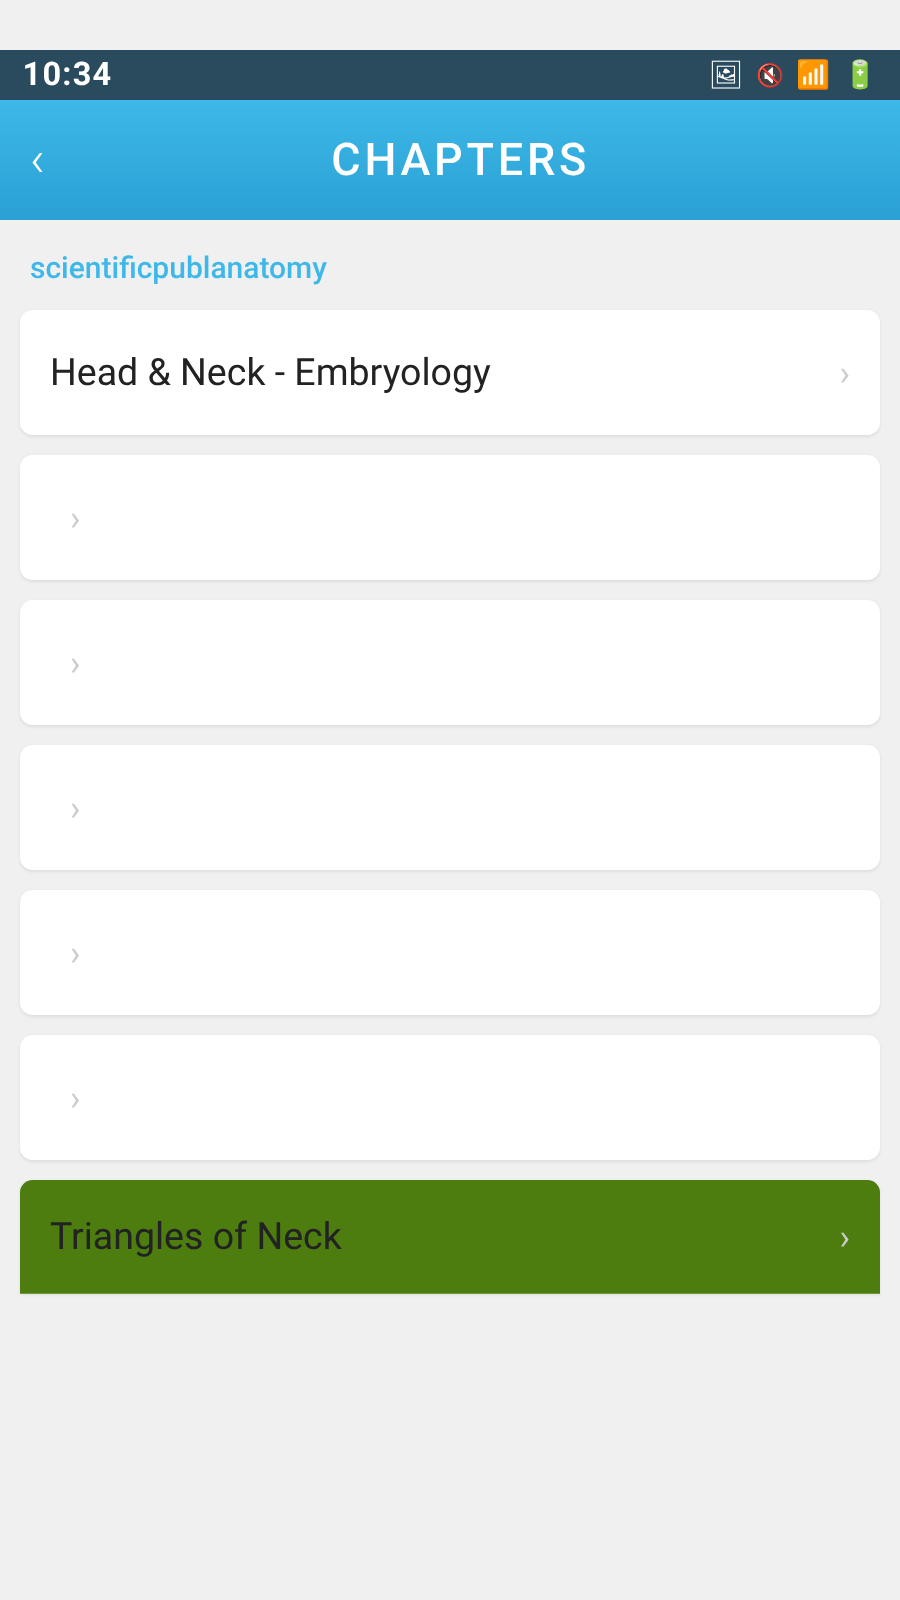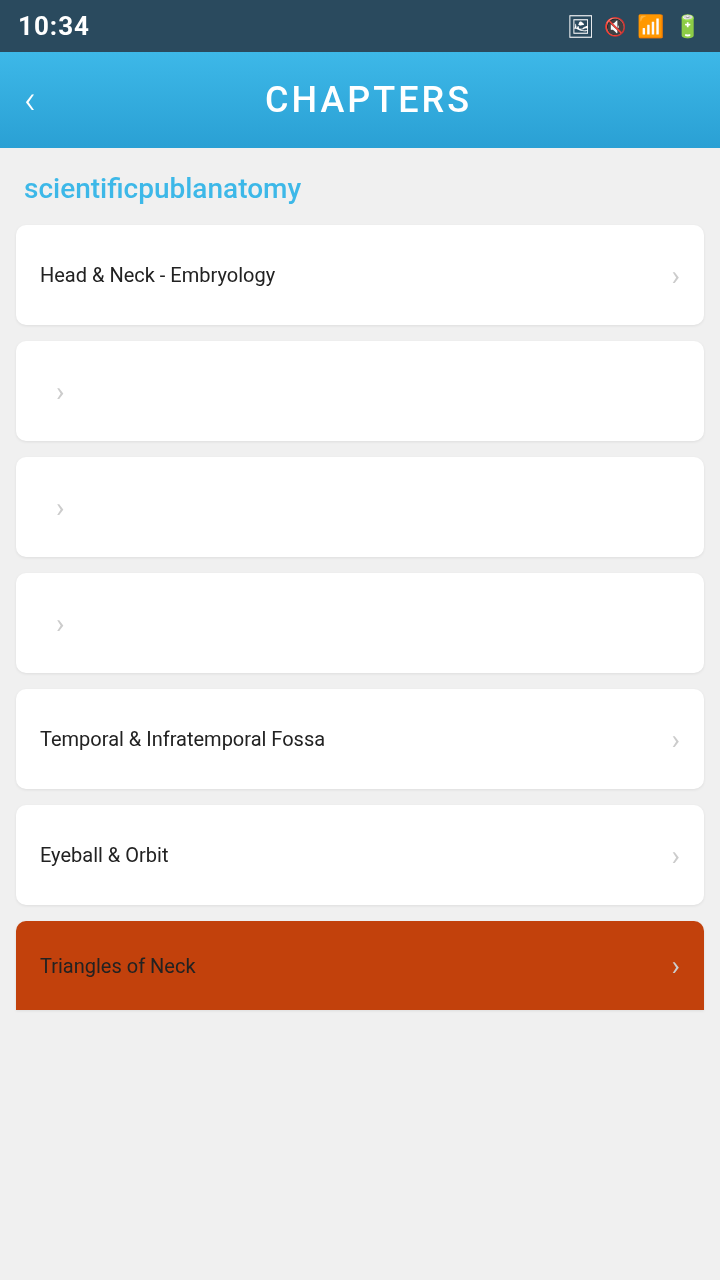--- a/index.html
+++ b/index.html
@@ -9,26 +9,27 @@
       width: 720px;
       min-height: 1280px;
       background: #f0f0f0;
       font-family: 'Roboto', Arial, sans-serif;
       overflow-x: hidden;
     }
 
     
     .status-bar {
       width: 720px;
-      height: 52px;
+      height: 40px;
       background: #2a4a5e;
       display: flex;
       align-items: center;
       justify-content: space-between;
       padding: 0 18px;
+      margin-top: 40px;
     }
     .status-bar-left {
       color: white;
       font-size: 26px;
       font-weight: bold;
       letter-spacing: 1px;
     }
     .status-bar-right {
       display: flex;
       align-items: center;
@@ -68,55 +69,55 @@
       padding-left: 17px;
     }
 
     
     .content {
       padding: 24px 16px 16px 16px;
     }
 
     .publisher-name {
       color: #3db8e8;
-      font-size: 28px;
+      font-size: 24px;
       font-weight: 500;
       margin-bottom: 20px;
       padding-left: 8px;
     }
 
     
     .chapter-item {
       background: white;
       border-radius: 10px;
       margin-bottom: 16px;
       display: flex;
       align-items: center;
       justify-content: space-between;
       padding: 28px 24px;
       box-shadow: 0 1px 3px rgba(0,0,0,0.08);
       cursor: pointer;
       min-height: 100px;
     }
     .chapter-label {
-      font-size: 20px;
+      font-size: 30px;
       color: #222222;
       font-weight: 400;
       flex: 1;
     }
     .chevron-icon {
       color: #cccccc;
       font-size: 28px;
       flex-shrink: 0;
       margin-left: 16px;
     }
 
     
     .chapter-item-partial {
-      background: #c2410c;
+      background: #4d7c0f;
       border-radius: 10px 10px 0 0;
       margin-bottom: 0;
       display: flex;
       align-items: center;
       justify-content: space-between;
       padding: 28px 24px;
       box-shadow: 0 1px 3px rgba(0,0,0,0.08);
       cursor: pointer;
       min-height: 80px;
     }
@@ -150,25 +151,23 @@
       <div class="chapter-item">
         <span class="chevron-icon">›</span>
       </div>
       <div class="chapter-item">
         <span class="chevron-icon">›</span>
       </div>
       <div class="chapter-item">
         <span class="chevron-icon">›</span>
       </div>
       <div class="chapter-item">
-        <span class="chapter-label">Temporal &amp; Infratemporal Fossa</span>
         <span class="chevron-icon">›</span>
       </div>
       <div class="chapter-item">
-        <span class="chapter-label">Eyeball &amp; Orbit</span>
         <span class="chevron-icon">›</span>
       </div>
       <div class="chapter-item-partial">
         <span class="chapter-label">Triangles of Neck</span>
         <span class="chevron-icon">›</span>
       </div>
     </div>
 </div>
 
 </body></html>

